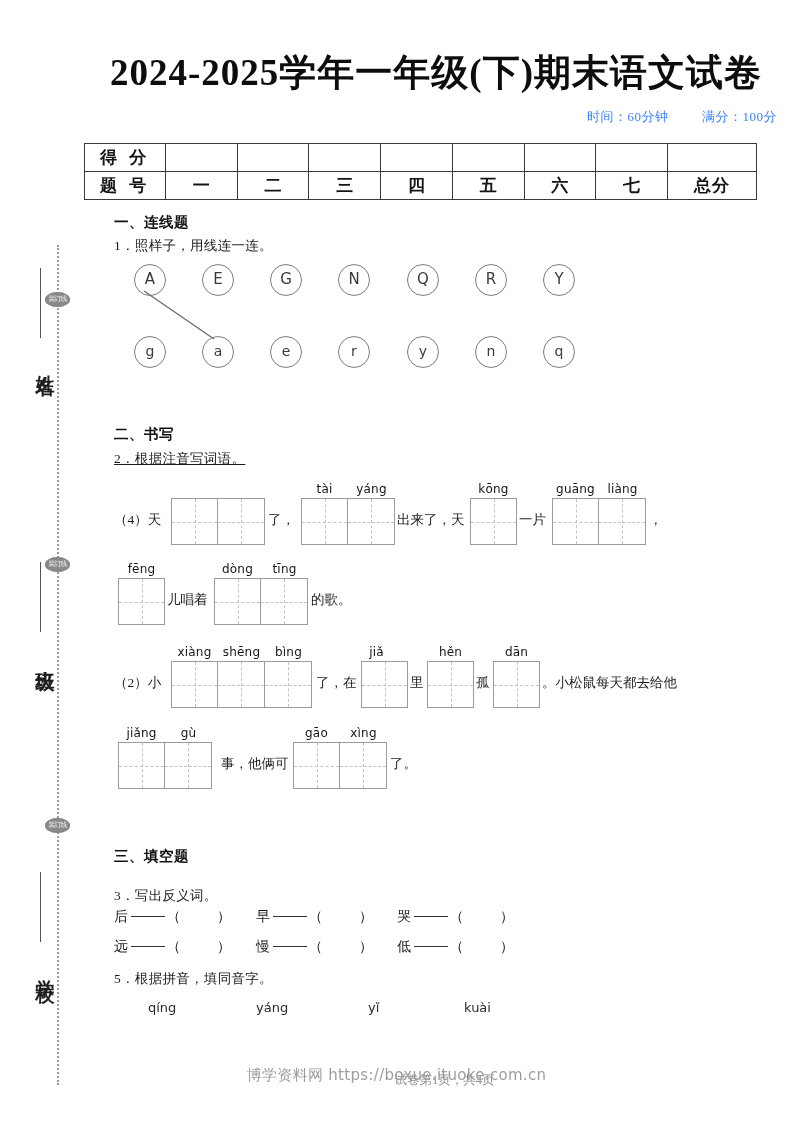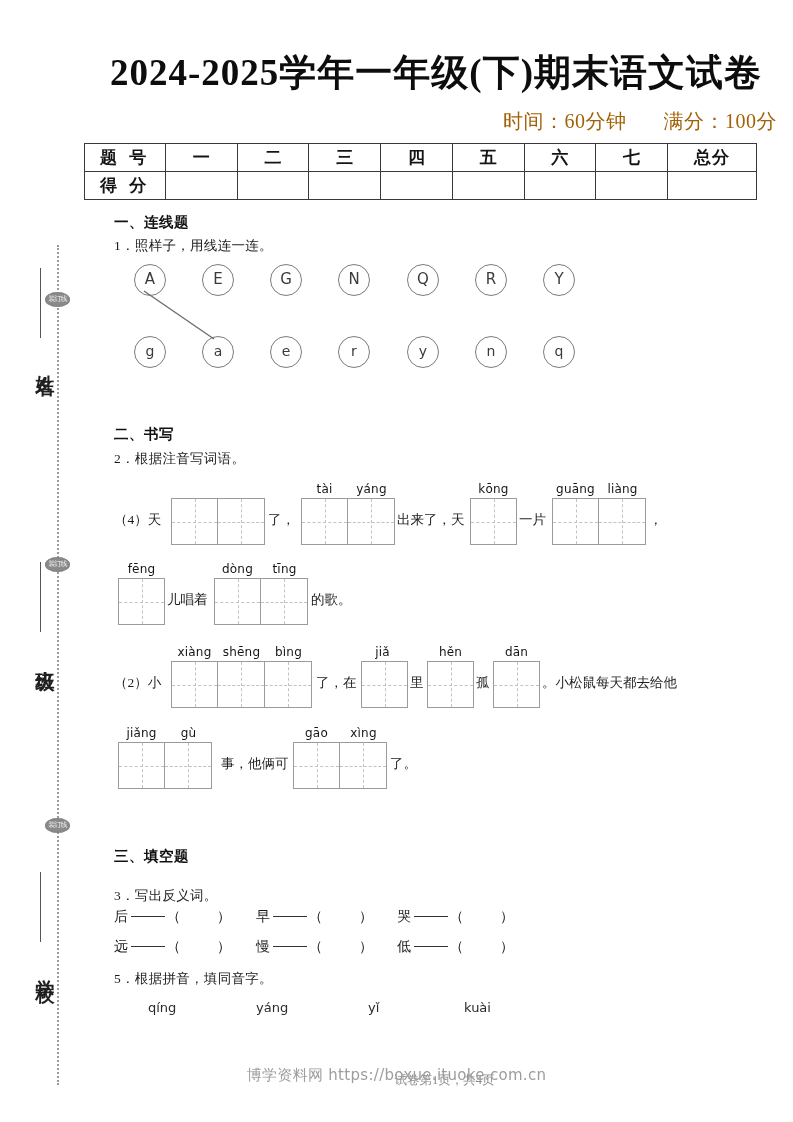--- a/index.html
+++ b/index.html
@@ -89,22 +89,22 @@
     font-weight: bold;
     letter-spacing: 1px;
     color: #0d0d0d;
     font-family: "Liberation Serif", "DejaVu Serif", serif;
     white-space: nowrap;
   }
 
   #exam-meta {
     position: absolute;
     right: 16px; top: 108px;
-    font-size: 20px;
-    color: #a16207;
+    font-size: 13px;
+    color: #3b82f6;
     letter-spacing: 0.5px;
   }
   #exam-meta .meta-gap { display: inline-block; width: 26px; }
 
   
   #score-table {
     position: absolute;
     left: -12px; top: 143px;
     width: 673px;
     border-collapse: collapse;
@@ -271,41 +271,41 @@
 
   <div id="exam-meta">
     <span>时间：60分钟</span>
     <span class="meta-gap"></span>
     <span>满分：100分</span>
   </div>
 
   <table id="score-table">
     <tbody>
         <tr>
+      <td class="lbl">得 分</td>
+      <td></td>
+      <td></td>
+      <td></td>
+      <td></td>
+      <td></td>
+      <td></td>
+      <td></td>
+      <td class="tot"></td>
+    </tr>
+    <tr>
       <td class="lbl">题 号</td>
       <td>一</td>
       <td>二</td>
       <td>三</td>
       <td>四</td>
       <td>五</td>
       <td>六</td>
       <td>七</td>
       <td class="tot">总分</td>
     </tr>
-    <tr>
-      <td class="lbl">得 分</td>
-      <td></td>
-      <td></td>
-      <td></td>
-      <td></td>
-      <td></td>
-      <td></td>
-      <td></td>
-      <td class="tot"></td>
-    </tr>
   </tbody>
     </table>
 
   <div class="sec-heading" style="left:18px; top:213px;">一、连线题</div>
   <div class="q-line" style="left:18px; top:237px;">1．照样子，用线连一连。</div>
 
   <div class="letter-circle" style="left:38px;  top:264px;">A</div>
   <div class="letter-circle" style="left:106px; top:264px;">E</div>
   <div class="letter-circle" style="left:174px; top:264px;">G</div>
   <div class="letter-circle" style="left:242px; top:264px;">N</div>
@@ -319,21 +319,21 @@
   <div class="letter-circle lower" style="left:242px; top:336px;">r</div>
   <div class="letter-circle lower" style="left:311px; top:336px;">y</div>
   <div class="letter-circle lower" style="left:379px; top:336px;">n</div>
   <div class="letter-circle lower" style="left:447px; top:336px;">q</div>
 
   <svg id="match-svg" viewBox="0 0 697 125">
     <line x1="48" y1="36" x2="118" y2="84" stroke="#6e6e6e" stroke-width="1.4"></line>
   </svg>
 
   <div class="sec-heading" style="left:18px; top:425px;">二、书写</div>
-  <div class="q-line" style="left:18px; top:450px;">2．根据注音写词语。</div>
+  <div class="q-line" style="left:18px; top:450px;text-decoration:underline;">2．根据注音写词语。</div>
 
   <div class="inline-text" style="left:18px; top:513px;">（4）天</div>
 
   <div class="pinyin-row" style="left:75px; top:504px;margin-top:9px;">
     <div class="pinyin">qì</div>
     <div class="pinyin">qíng</div>
   </div>
   <div class="tzg-group" style="left:75px; top:498px;">
     <div class="tzg"></div>
     <div class="tzg"></div>
@@ -393,21 +393,21 @@
     <div class="pinyin">shēng</div>
     <div class="pinyin">bìng</div>
   </div>
   <div class="tzg-group" style="left:75px; top:661px;">
     <div class="tzg"></div>
     <div class="tzg"></div>
     <div class="tzg"></div>
   </div>
   <div class="inline-text" style="left:220px; top:676px;">了，在</div>
 
-  <div class="pinyin-row" style="left:263px; top:645px;justify-content:flex-end;">
+  <div class="pinyin-row" style="left:257px; top:645px;justify-content:flex-end;">
     <div class="pinyin">jiǎ</div>
   </div>
   <div class="tzg-group" style="left:265px; top:661px;">
     <div class="tzg"></div>
   </div>
   <div class="inline-text" style="left:314px; top:676px;">里</div>
 
   <div class="pinyin-row" style="left:331px; top:645px;">
     <div class="pinyin">hěn</div>
   </div>

